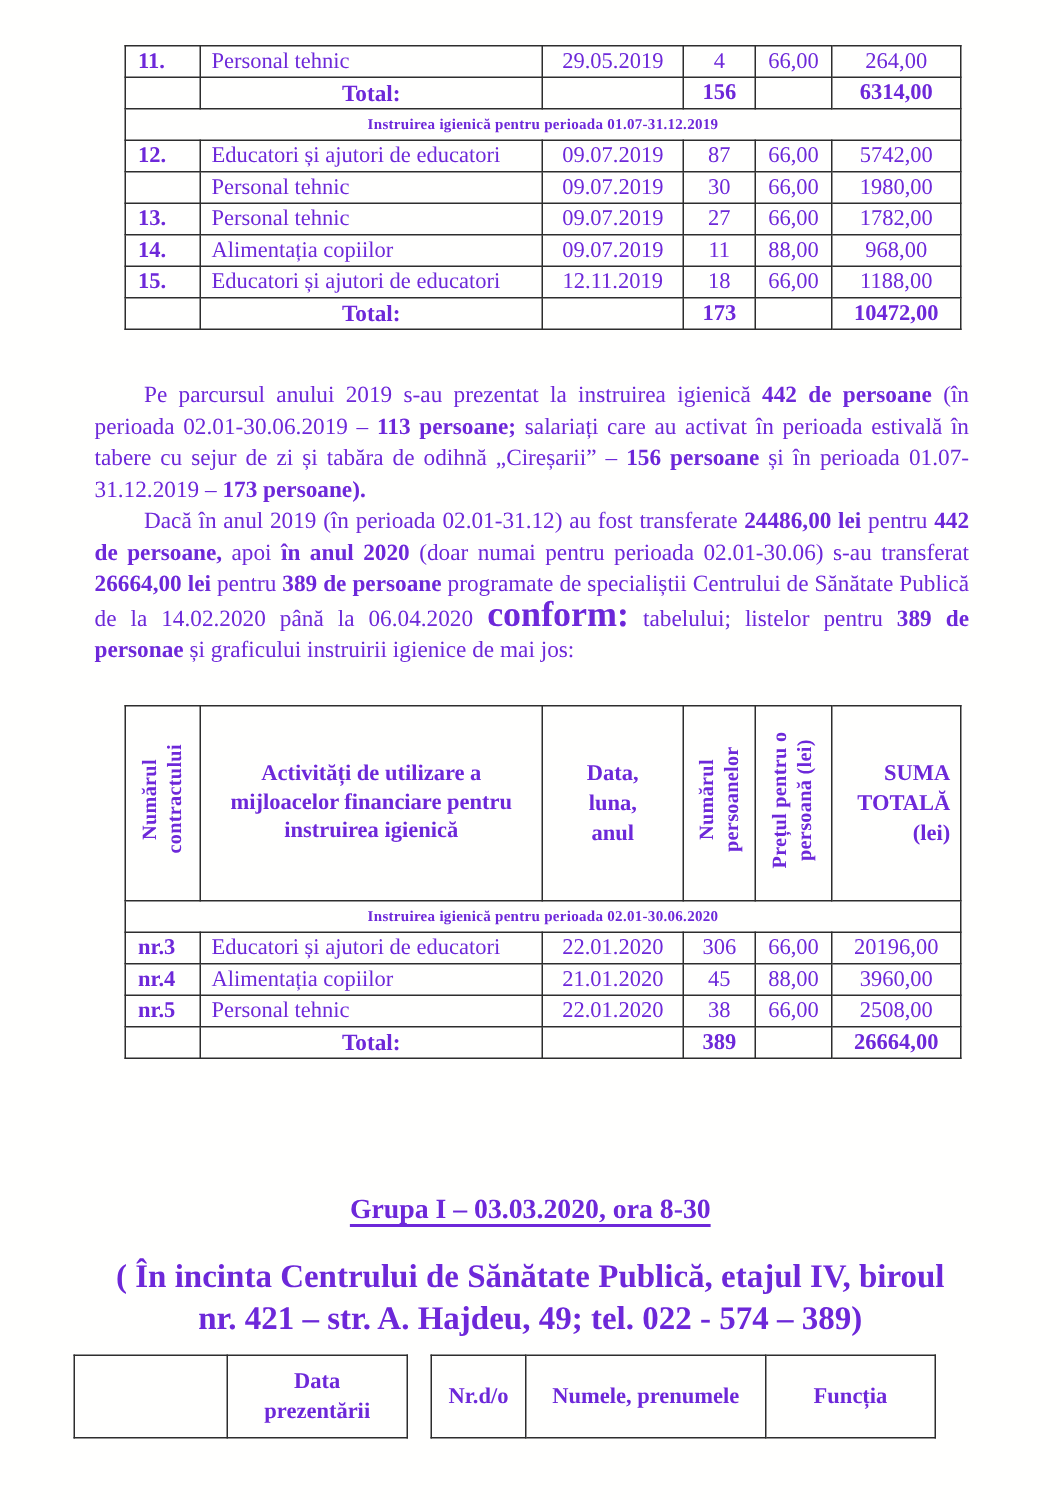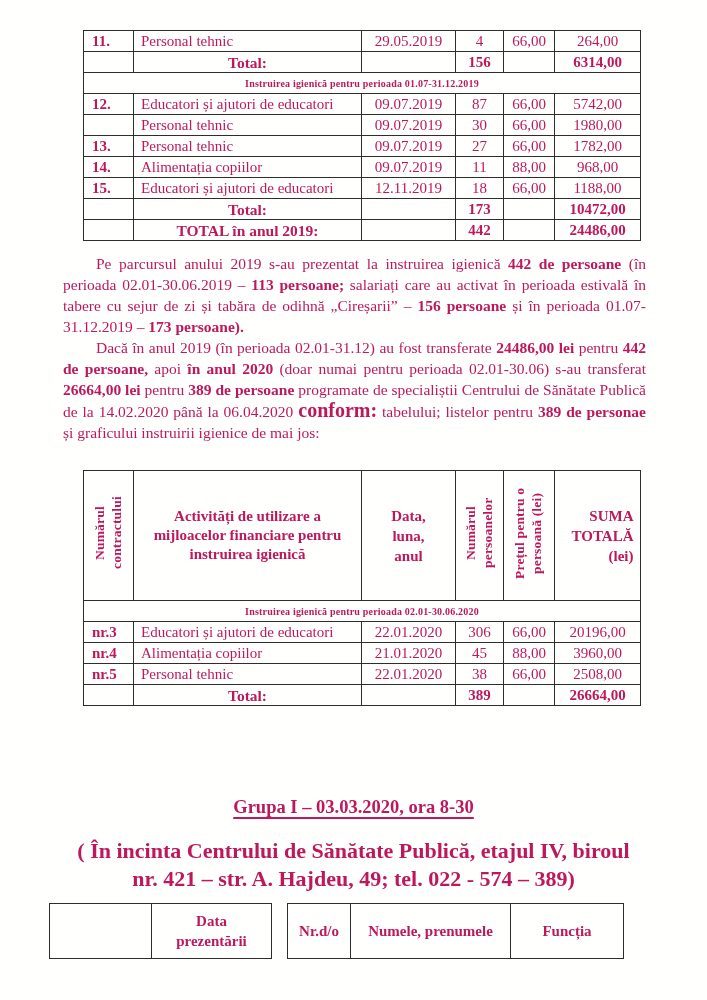--- a/index.html
+++ b/index.html
@@ -1,20 +1,20 @@
 <!DOCTYPE html>
 <html><head>
 <meta charset="utf-8">
 <style>
   html,body { margin:0; padding:0; background:#ffffff; }
   .page {
     position:relative; width:707px; height:1000px; margin:0 auto;
     background:#fffffe; overflow:hidden;
     font-family:"Liberation Serif","DejaVu Serif",serif;
-    color:#be185d;
+    color:#6d28d9;
   }
   
   .tbl { border-collapse:collapse; table-layout:fixed; position:absolute; }
   .tbl td {
     border:1px solid #2d2d2d; padding:0 4px;
     font-size:15px; line-height:19px; overflow:hidden; white-space:nowrap;
     text-align:center; vertical-align:middle;
   }
   .t1 { left:83px; top:30px;  width:557px; }
   .t2 { left:83px; top:470px; width:557px; }
@@ -38,21 +38,21 @@
   .w90 { display:inline-block; width:92px; white-space:normal; line-height:20px; }
   
   .bodytext {
     position:absolute; left:63px; top:253px; width:583px;
   }
   .bodytext p {
     margin:0; text-align:justify; text-indent:33px;
     font-size:15.5px; line-height:21px;
   }
   .bodytext .b { font-weight:bold; }
-  .bodytext .big { font-weight:bold; font-size:20px; }
+  .bodytext .big { font-weight:bold; font-size:24px; }
   
   .annex {
     position:absolute; left:63px; top:721px; width:577px;
     text-align:right; font-weight:bold; font-size:16px; line-height:23px;
   }
   .group-heading {
     position:absolute; left:0; top:781px; width:707px;
     text-align:center; font-weight:bold; font-size:18.5px;margin-top:16px;
   }
   .group-heading span {
@@ -146,28 +146,20 @@
       <td>66,00</td>
       <td>1188,00</td>
     </tr>
     <tr>
       <td></td>
       <td class="tlabel">Total:</td>
       <td></td>
       <td class="bld">173</td>
       <td></td>
       <td class="bld">10472,00</td>
-    </tr>
-    <tr>
-      <td></td>
-      <td class="tlabel">TOTAL în anul 2019:</td>
-      <td></td>
-      <td class="bld">442</td>
-      <td></td>
-      <td class="bld">24486,00</td>
     </tr>
   </tbody>
     </table>
 
   <div class="bodytext">
     <p><span>Pe parcursul anului 2019 s-au prezentat la instruirea igienică </span><span class="b">442 de persoane</span><span> (în perioada 02.01-30.06.2019 – </span><span class="b">113 persoane;</span><span> salariați care au activat în perioada estivală în tabere cu sejur de zi și tabăra de odihnă „Cireșarii” – </span><span class="b">156 persoane</span><span> și în perioada 01.07-31.12.2019 – </span><span class="b">173 persoane).</span></p>
     <p><span>Dacă în anul 2019 (în perioada 02.01-31.12) au fost transferate </span><span class="b">24486,00 lei</span><span> pentru </span><span class="b">442 de persoane,</span><span> apoi </span><span class="b">în anul 2020</span><span> (doar numai pentru perioada 02.01-30.06) s-au transferat </span><span class="b">26664,00 lei</span><span> pentru </span><span class="b">389 de persoane</span><span> programate de specialiștii Centrului de Sănătate Publică de la 14.02.2020 până la 06.04.2020 </span><span class="b big">conform:</span><span> tabelului; listelor pentru </span><span class="b">389 de personae</span><span> și graficului instruirii igienice de mai jos:</span></p>
   </div>
 
   <table class="tbl t2">

